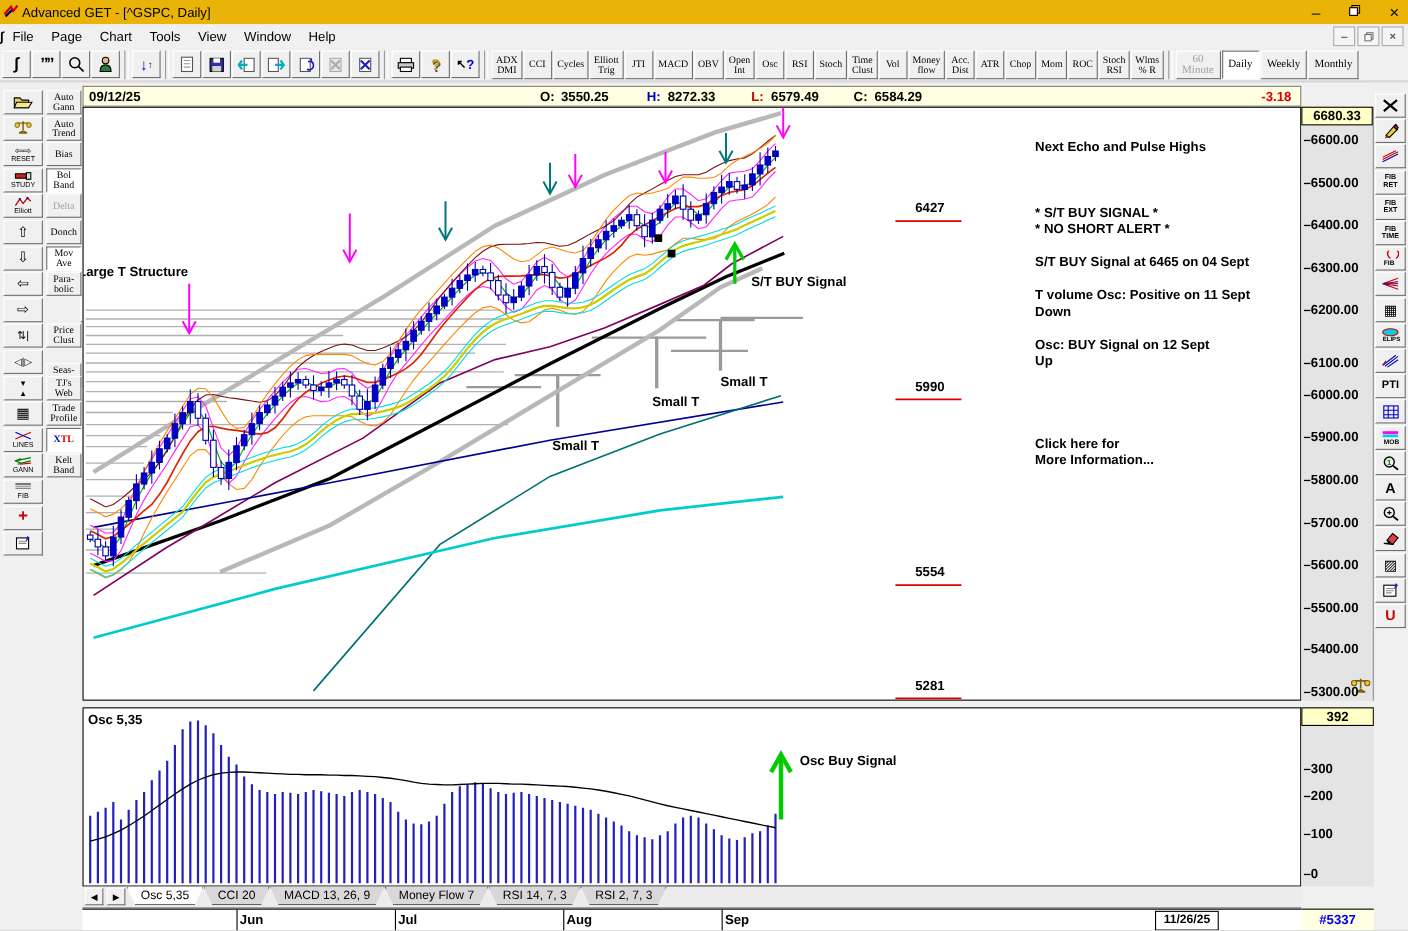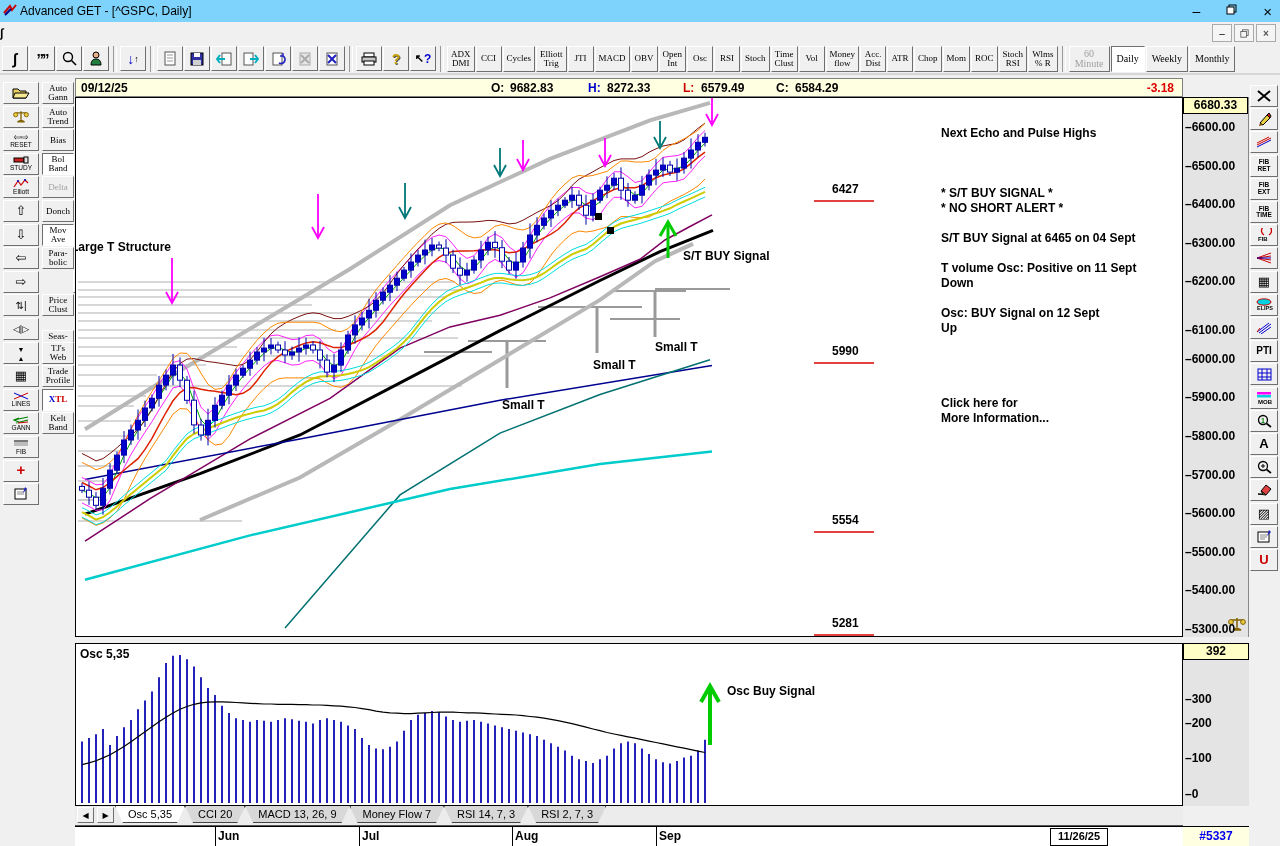--- a/index.html
+++ b/index.html
@@ -1,19 +1,19 @@
 <!DOCTYPE html>
 <html><head>
 <meta charset="utf-8">
 <style>
   html,body{margin:0;padding:0;background:#c0c0c0;}
   #app{position:relative;width:1280px;height:846px;background:#f0f0f0;overflow:hidden;
        font-family:"Liberation Sans",sans-serif;color:#000;}
   
-  .titlebar{position:absolute;left:0;top:0;width:1280px;height:22px;background:#7dd3fc;
+  .titlebar{position:absolute;left:0;top:0;width:1280px;height:22px;background:#eab308;
             display:flex;align-items:center;font-size:12px;border-bottom:1px solid #e2e2e2;}
   .titlebar .tlogo{width:20px;text-align:center;}
   .win-controls{position:absolute;right:8px;top:0;height:22px;display:flex;gap:26px;align-items:center;}
   .menubar{position:absolute;left:0;top:22px;width:1280px;height:22px;background:#f0f0f0;
            display:flex;align-items:center;font-size:12px;}
   .menubar .menu-item{padding:2px 8px;cursor:default;}
   .child-controls{position:absolute;right:4px;top:24px;display:flex;gap:2px;}
   .child-controls .cbtn{width:18px;height:16px;font-size:10px;display:flex;align-items:center;justify-content:center;
         border:1px solid #aaa;background:#f5f5f5;}
   .toolbar{position:absolute;left:0;top:44px;width:1280px;height:31px;background:#f0f0f0;
@@ -90,20 +90,29 @@
             <rect x="3" y="1" width="7" height="7" fill="none" stroke="#000"></rect>
             <rect x="1" y="3" width="7" height="7" fill="#fff" stroke="#000"></rect>
           </svg>
       </span>
       <span style="font-size:15px;">×</span>
     </span>
   </div>
 
   <div class="menubar">
     <span class="tlogo" style="font-weight:bold;">∫</span>
+    <span id="menu-items" style="display: flex;">
+        <span class="menu-item">File</span>
+        <span class="menu-item">Page</span>
+        <span class="menu-item">Chart</span>
+        <span class="menu-item">Tools</span>
+        <span class="menu-item">View</span>
+        <span class="menu-item">Window</span>
+        <span class="menu-item">Help</span>
+      </span>
   </div>
   <div class="child-controls">
     <span class="cbtn">–</span>
     <span class="cbtn">
       <svg width="9" height="9" viewBox="0 0 11 11">
           <rect x="3" y="1" width="7" height="7" fill="none" stroke="#555"></rect>
           <rect x="1" y="3" width="7" height="7" fill="#f5f5f5" stroke="#555"></rect>
         </svg>
     </span>
     <span class="cbtn" style="color:#555;font-weight:bold;">×</span>
@@ -329,21 +338,21 @@
       <div class="btn sb-tool" style="top: 290.2px;">Trade<br>Profile</div>
       <div class="btn sb-tool active" style="top: 313.8px;">
         <b><span style="color:#0000cc;">X</span><span style="color:#cc0000;">TL</span></b>
       </div>
       <div class="btn sb-tool" style="top: 337.4px;">Kelt<br>Band</div>
     </div>
 
   <div class="chart-header">
     <span style="left:5px;">09/12/25</span>
     <span style="left:415px;">O:</span>
-    <span style="left:434px;">9682.83</span>
+    <span style="left:434px;">3550.25</span>
     <span style="left:512px;color:#0000cc;">H:</span>
     <span style="left:531px;">8272.33</span>
     <span style="left:607px;color:#cc0000;">L:</span>
     <span style="left:625px;">6579.49</span>
     <span style="left:700px;">C:</span>
     <span style="left:719px;">6584.29</span>
     <span style="right:8px;color:#dd0000;">-3.18</span>
   </div>
 
   <div class="main-chart">

